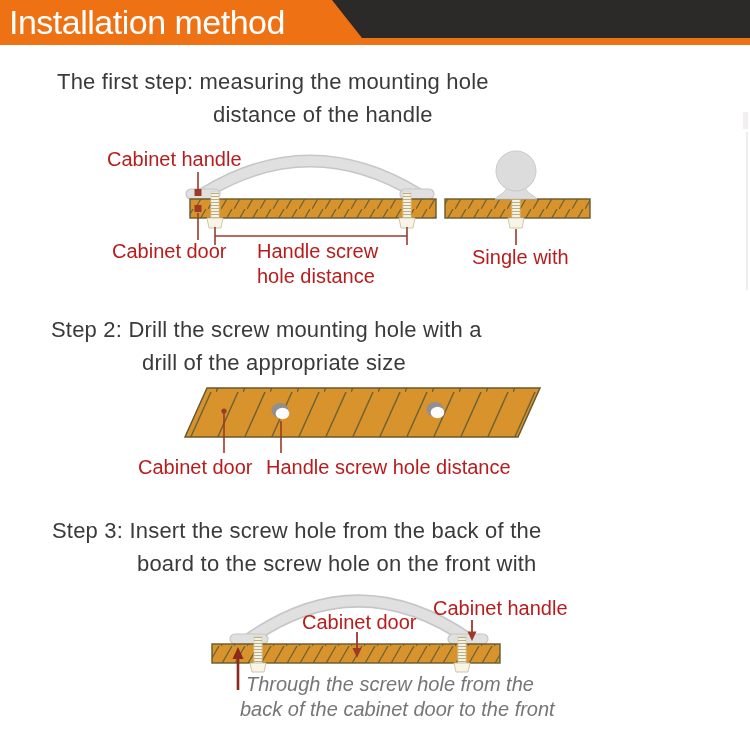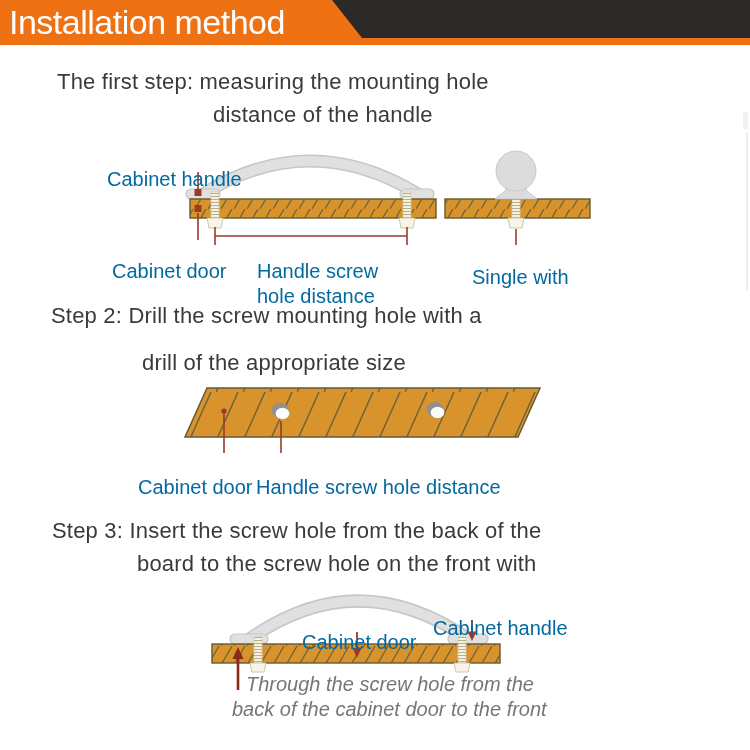--- a/index.html
+++ b/index.html
@@ -10,39 +10,39 @@
   }
   
   .banner{position:absolute;left:0;top:0;width:750px;height:45px;background:#ee7113;}
   .banner-dark{position:absolute;left:332px;top:0;width:418px;height:38px;background:#2b2a28;
     clip-path:polygon(0 0,100% 0,100% 100%,30px 100%);}
   .banner-title{position:absolute;left:9px;top:0;height:44px;line-height:44px;
     font-size:34px;letter-spacing:-0.5px;color:#ffffff;white-space:nowrap;}
   
   .h{position:absolute;font-size:22px;letter-spacing:0.2px;color:#3a3a3a;white-space:nowrap;}
   
-  .lbl{position:absolute;font-size:20px;color:#0369a1;white-space:nowrap;margin-top:20px;}
+  .lbl{position:absolute;font-size:20px;color:#b91c1c;white-space:nowrap;}
   .note{position:absolute;font-size:20px;color:#767676;white-space:nowrap;font-style:italic;}
   .svg-layer{position:absolute;left:0;top:0;width:750px;height:750px;}
   .edge-line{position:absolute;background:#efeded;}
 </style>
 </head>
 <body>
 
 <div class="page">
 
   <div class="banner">
     <div class="banner-dark"></div>
     <div class="banner-title">Installation method</div>
   </div>
 
   <div class="h" style="left:57px;top:69px">The first step: measuring the mounting hole</div>
   <div class="h" style="left:213px;top:102px">distance of the handle</div>
 
-  <div class="h" style="left:51px;top:303px">Step 2: Drill the screw mounting hole with a</div>
+  <div class="h" style="left:51px;top:317px">Step 2: Drill the screw mounting hole with a</div>
   <div class="h" style="left:142px;top:350px">drill of the appropriate size</div>
 
   <div class="h" style="left:52px;top:518px">Step 3: Insert the screw hole from the back of the</div>
   <div class="h" style="left:137px;top:551px">board to the screw hole on the front with</div>
 
   <svg class="svg-layer" viewBox="0 0 750 750" aria-hidden="true">
     <defs>
       <pattern id="hatchA" width="13" height="19" patternUnits="userSpaceOnUse">
         <path d="M0,19 L11,0" stroke="#6f6233" stroke-width="1.3" fill="none"></path>
       </pattern>
@@ -160,23 +160,23 @@
     </g>
   </svg>
 
   <div class="lbl" style="left:107px;top:148px">Cabinet handle</div>
   <div class="lbl" style="left:112px;top:240px">Cabinet door</div>
   <div class="lbl" style="left:257px;top:265px">hole distance</div>
   <div class="lbl" style="left:257px;top:240px">Handle screw</div>
   <div class="lbl" style="left:472px;top:246px">Single with</div>
 
   <div class="lbl" style="left:138px;top:456px">Cabinet door</div>
-  <div class="lbl" style="left:256px;top:456px">Handle screw hole distance</div>
+  <div class="lbl" style="left:266px;top:456px">Handle screw hole distance</div>
 
   <div class="lbl" style="left:302px;top:611px">Cabinet door</div>
   <div class="lbl" style="left:433px;top:597px">Cabinet handle</div>
   <div class="note" style="left:246px;top:673px">Through the screw hole from the</div>
-  <div class="note" style="left:232px;top:698px">back of the cabinet door to the front</div>
+  <div class="note" style="left:240px;top:698px">back of the cabinet door to the front</div>
 
   <div class="edge-line" style="left:743px;top:112px;width:5px;height:17px;background:#f1efef"></div>
   <div class="edge-line" style="left:746px;top:132px;width:2px;height:158px"></div>
 
 </div>
 
 </body></html>

